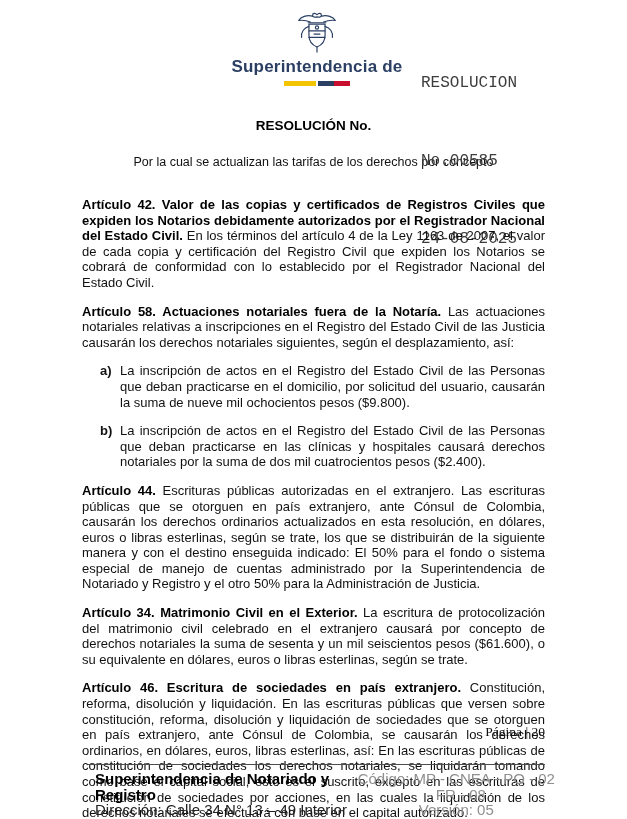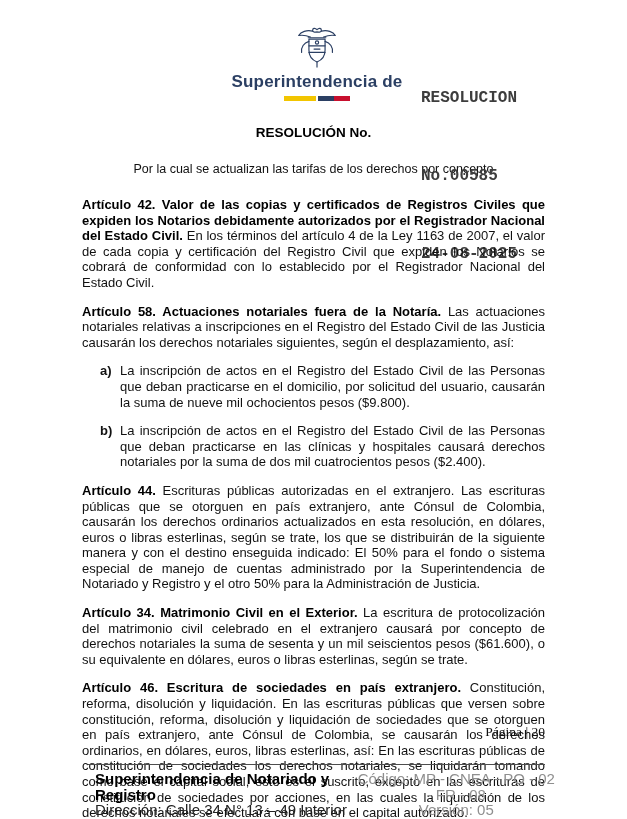--- a/index.html
+++ b/index.html
@@ -5,21 +5,21 @@
   html,body{margin:0;padding:0;background:#ffffff;}
   .page{
     position:relative;
     width:627px;height:819px;
     background:#ffffff;
     font-family:"Liberation Sans", sans-serif;
     color:#1a1a1a;
     overflow:hidden;
   }
   
-  .header{position:relative;height:110px;margin-top:15px;}
+  .header{position:relative;height:110px;}
   .logo-block{
     position:absolute;left:0;right:0;top:10px;
     display:flex;flex-direction:column;align-items:center;
     width:360px;margin-left:137px;
   }
   .crest{width:44px;height:46px;}
   .org-name{
     text-align:center;
     font-weight:bold;
     font-size:17px;line-height:21px;
@@ -27,24 +27,25 @@
     letter-spacing:.2px;
   }
   .flag-bar{display:flex;margin-top:4px;height:5px;width:66px;}
   .flag-bar .f-yellow{width:32px;height:5px;margin-right:2px;}
   .flag-bar .f-blue{width:16px;height:5px;}
   .flag-bar .f-red{width:16px;height:5px;}
   .stamp{
     position:absolute;left:421px;top:18px;
     font-family:"Liberation Mono", monospace;
     font-size:16px;line-height:26px;
-    color:#3d3d3d;white-space:pre;font-weight:bold;
+    color:#3d3d3d;white-space:pre;
   }
   
   .doc-title{
+    margin-top:8px;
     text-align:center;
     font-weight:bold;font-size:13.5px;color:#000;
   }
   .doc-subtitle{
     margin-top:21px;
     text-align:center;
     font-size:12.5px;line-height:16px;color:#111;
   }
   
   .body-text{

